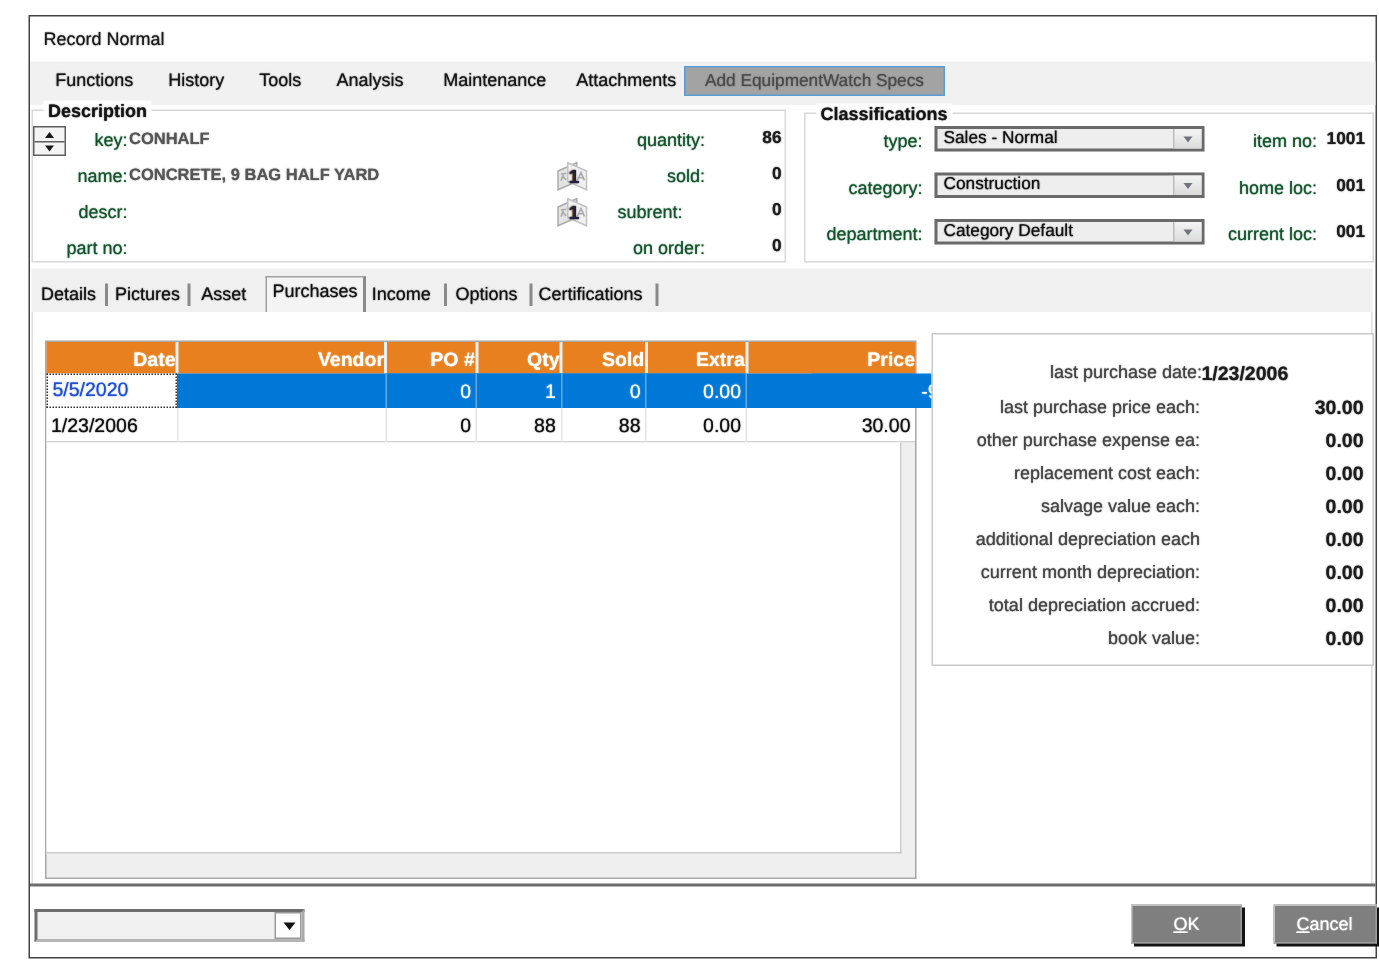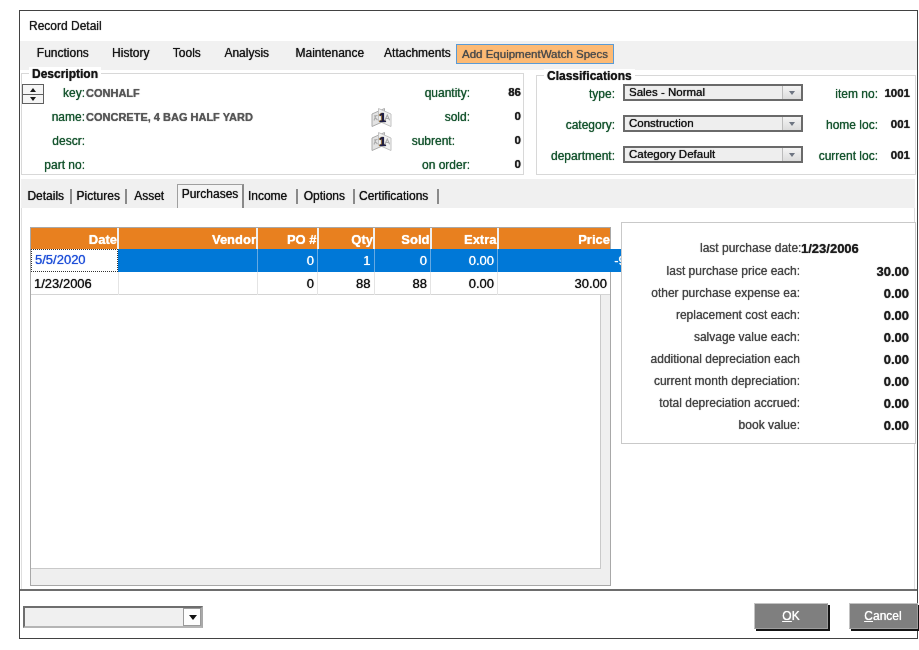--- a/index.html
+++ b/index.html
@@ -7,22 +7,22 @@
 body { text-shadow:0 0 0.9px; }
 #win {
   position:absolute; left:19px; top:10px; width:899px; height:629px;
   background:#ffffff; border:1px solid #424242;
 }
 .abs { position:absolute; }
 #title { left:9px; top:8px; font-size:12px; color:#1b1b1b; }
 #menubar { left:0px; top:30px; width:897px; height:29px; background:#f1f1f1; }
 .mi { position:absolute; top:5px; font-size:12px; color:#161616; }
 #addbtn {
-  left:436px; top:33px; width:158px; height:20px;
-  background:#fdba74; border:1px solid #5b9bd5; color:#4a4a4a;
+  left:436px; top:33px; width:174px; height:20px;
+  background:#a3a3a3; border:1px solid #5b9bd5; color:#4a4a4a;
   font-size:11.5px; text-align:center; line-height:18px;
 }
 
 .group { border:1px solid #d8d8d8; }
 .glabel { position:absolute; top:-7px; left:7px; background:#ffffff; padding:0 3px; font-size:12px; font-weight:bold; color:#161616; }
 #descgrp { left:1px; top:62px; width:503px; height:102px; }
 #classgrp { left:516px; top:64px; width:380px; height:100px; }
 .lbl { position:absolute; font-size:12px; color:#14532d; text-align:right; }
 .bval { position:absolute; font-size:11px; font-weight:bold; color:#565656; }
 .rval { position:absolute; font-size:11.5px; font-weight:bold; color:#1d1d1d; text-align:right; }
@@ -61,21 +61,21 @@
 #combo .btn { position:absolute; right:0; top:0; width:18px; height:18px; background:#fdfdfd; border:1px solid #9a9a9a; }
 #combo .tri { position:absolute; right:4.5px; top:7px; width:0; height:0; border-left:4.5px solid transparent; border-right:4.5px solid transparent; border-top:5.5px solid #111; }
 .wbtn { position:absolute; top:592px; height:26px; background:#7f7f7f; color:#fff; font-size:12px; text-align:center; line-height:24px; border:1px solid #9d9d9d; border-top-color:#c3c3c3; border-left-color:#c3c3c3; box-shadow:2px 2px 0 #141414; }
 #okbtn { left:734px; width:74px; }
 #cancelbtn { left:828.5px; width:69px; }
 .ul { text-decoration:underline; }
 </style>
 </head>
 <body>
 <div id="win">
-  <div class="abs" id="title">Record Detail</div>
+  <div class="abs" id="title">Record Normal</div>
   <div class="abs" id="menubar">
     <span class="mi" style="left:16.8px;">Functions</span>
     <span class="mi" style="left:92.1px;">History</span>
     <span class="mi" style="left:152.8px;">Tools</span>
     <span class="mi" style="left:204.4px;">Analysis</span>
     <span class="mi" style="left:275.5px;">Maintenance</span>
     <span class="mi" style="left:364.1px;">Attachments</span>
   </div>
   <div class="abs" id="addbtn">Add EquipmentWatch Specs</div>
 
@@ -84,21 +84,21 @@
     </div>
   <div class="abs" id="spin">
       <div class="half" style="top:2.5px; border-left:3.5px solid transparent; border-right:3.5px solid transparent; border-bottom:4.5px solid #1a1a1a;"></div>
       <div class="sep"></div>
       <div class="half" style="top:12px; border-left:3.5px solid transparent; border-right:3.5px solid transparent; border-top:4.5px solid #1a1a1a;"></div>
     </div>
 
   <div class="lbl" style="left:0px; top:75px; width:65px;">key:</div>
   <div class="bval" style="left:66px; top:76px;">CONHALF</div>
   <div class="lbl" style="left:0px; top:99px; width:65px;">name:</div>
-  <div class="bval" style="left:66px; top:100px;">CONCRETE, 4 BAG HALF YARD</div>
+  <div class="bval" style="left:66px; top:100px;">CONCRETE, 9 BAG HALF YARD</div>
   <div class="lbl" style="left:0px; top:123px; width:65px;">descr:</div>
   <div class="lbl" style="left:0px; top:147px; width:65px;">part no:</div>
   <div class="lbl" style="left:350px; top:75px; width:100px;">quantity:</div>
   <div class="rval" style="left:401px; top:75px; width:100px;">86</div>
   <div class="lbl" style="left:350px; top:99px; width:100px;">sold:</div>
   <div class="rval" style="left:401px; top:99px; width:100px;">0</div>
   <div class="lbl" style="left:335px; top:123px; width:100px;">subrent:</div>
   <div class="rval" style="left:401px; top:123px; width:100px;">0</div>
   <div class="lbl" style="left:350px; top:147px; width:100px;">on order:</div>
   <div class="rval" style="left:401px; top:147px; width:100px;">0</div>

